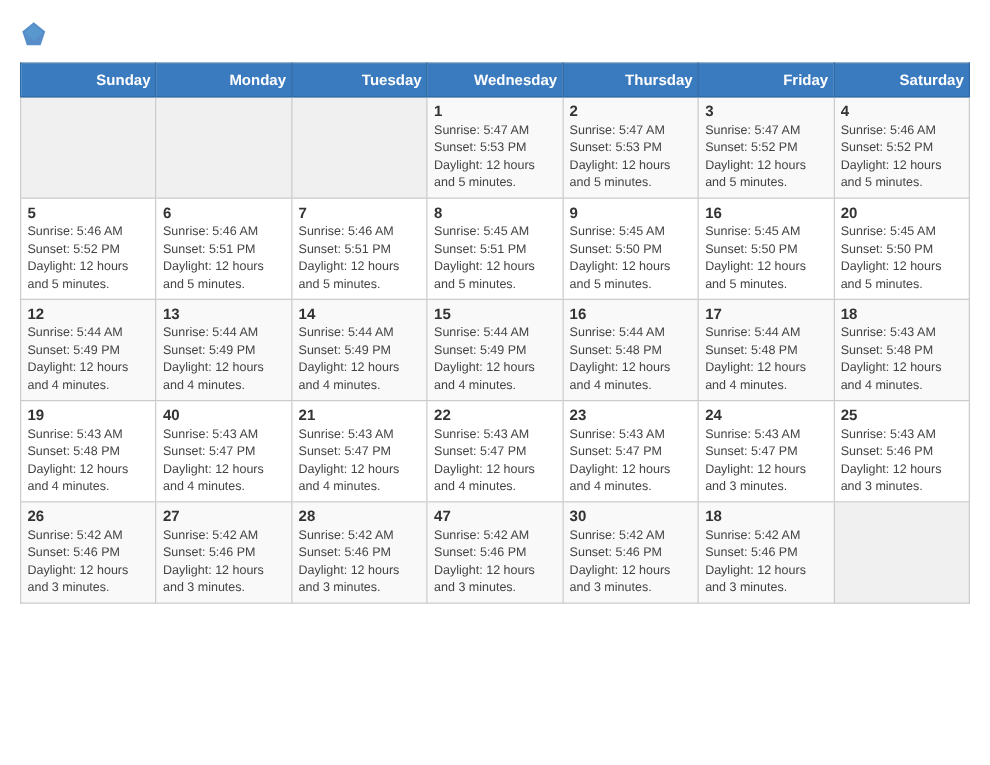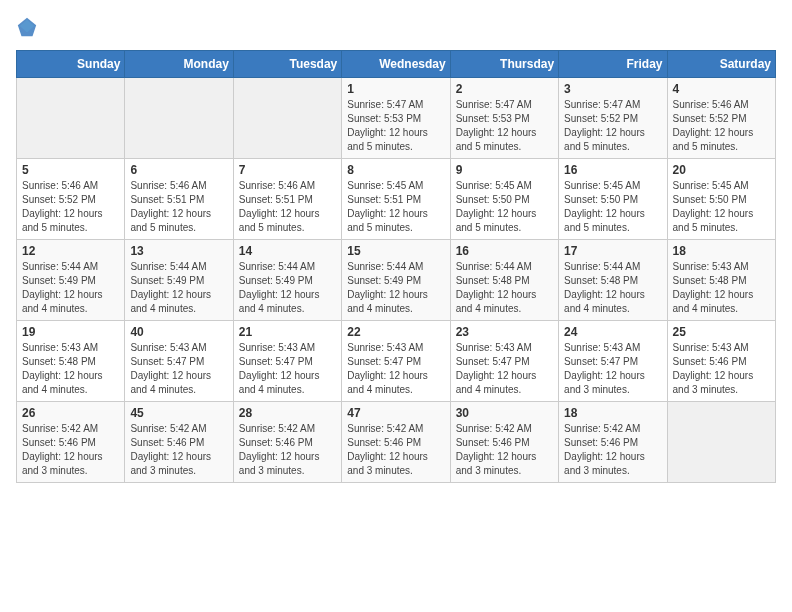--- a/index.html
+++ b/index.html
@@ -315,21 +315,21 @@
       </tr>
       <tr>
         <td>
           <span class="day-number">26</span>
           <div class="day-info" style="white-space: pre-line;">Sunrise: 5:42 AM
 Sunset: 5:46 PM
 Daylight: 12 hours
 and 3 minutes.</div>
         </td>
         <td>
-          <span class="day-number">45</span>
+          <span class="day-number">27</span>
           <div class="day-info" style="white-space: pre-line;">Sunrise: 5:42 AM
 Sunset: 5:46 PM
 Daylight: 12 hours
 and 3 minutes.</div>
         </td>
         <td>
           <span class="day-number">28</span>
           <div class="day-info" style="white-space: pre-line;">Sunrise: 5:42 AM
 Sunset: 5:46 PM
 Daylight: 12 hours

